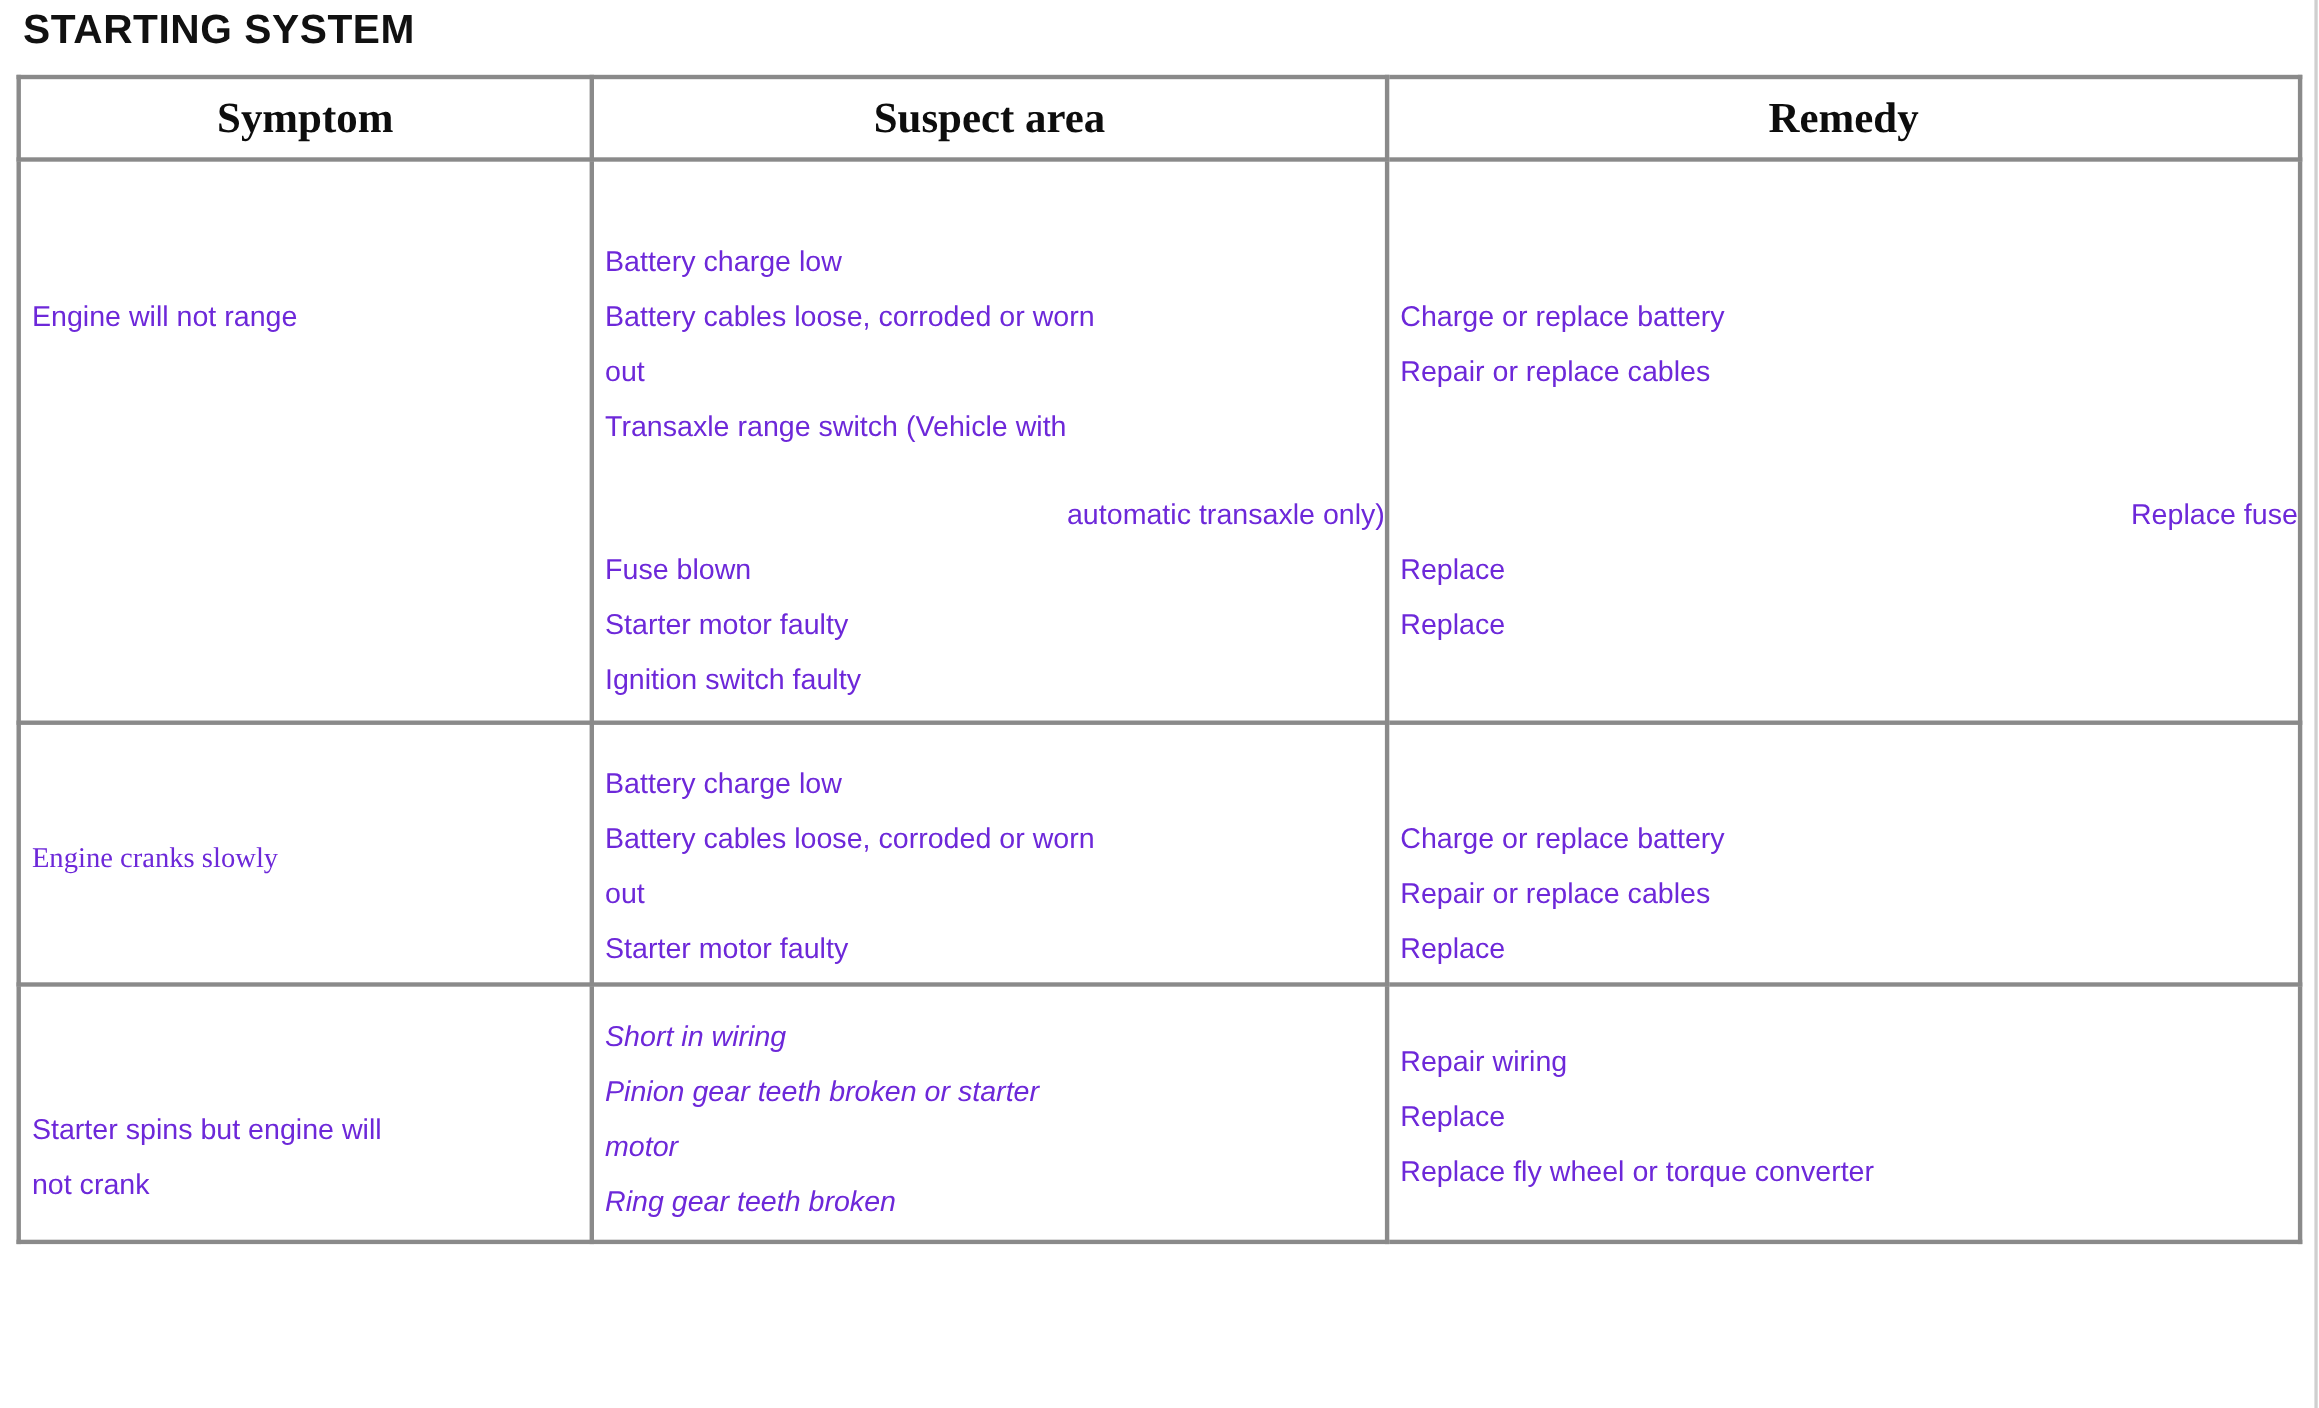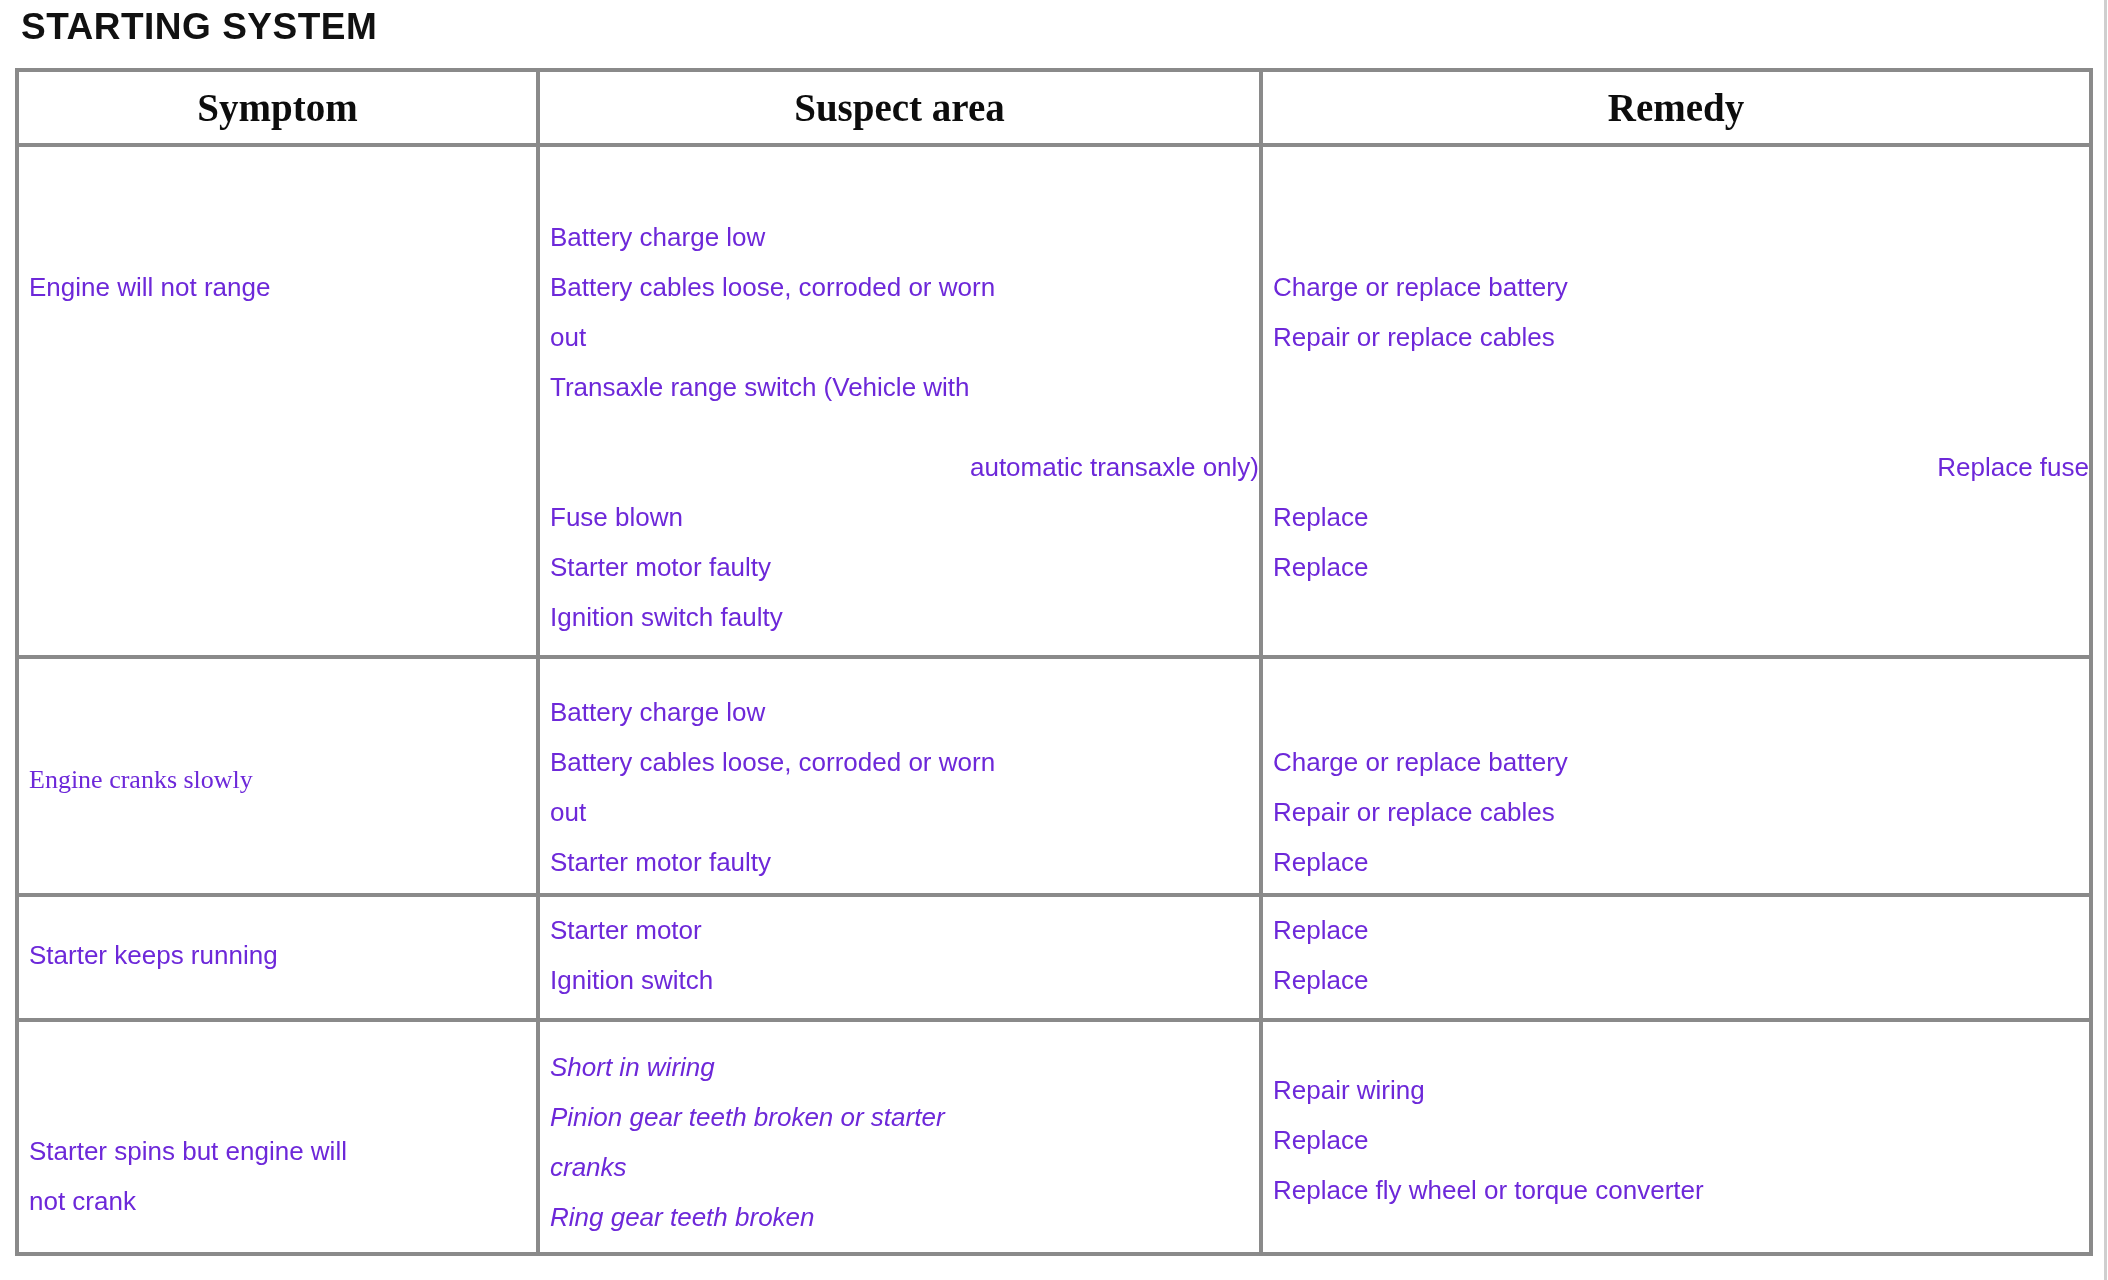--- a/index.html
+++ b/index.html
@@ -99,51 +99,32 @@
       </td>
       <td>
         <div class="lines p-r2">
             <div class="ln">&nbsp;</div>
             <div class="ln">Charge or replace battery</div>
             <div class="ln">Repair or replace cables</div>
             <div class="ln">Replace</div>
           </div>
       </td>
     </tr>
-    <tr class="r3">
-      <td>
-        <div class="lines p-s3">
-            <div class="ln">Starter keeps running</div>
-          </div>
-      </td>
-      <td>
-        <div class="lines p-a3">
-            <div class="ln">Starter motor</div>
-            <div class="ln">Ignition switch</div>
-          </div>
-      </td>
-      <td>
-        <div class="lines p-r3">
-            <div class="ln">Replace</div>
-            <div class="ln">Replace</div>
-          </div>
-      </td>
-    </tr>
     <tr class="r4">
       <td>
         <div class="lines p-s4">
             <div class="ln">Starter spins but engine will</div>
             <div class="ln">not crank</div>
           </div>
       </td>
       <td>
         <div class="lines p-a4">
             <div class="ln">Short in wiring</div>
             <div class="ln">Pinion gear teeth broken or starter</div>
-            <div class="ln">cranks</div>
+            <div class="ln">motor</div>
             <div class="ln">Ring gear teeth broken</div>
           </div>
       </td>
       <td>
         <div class="lines p-r4">
             <div class="ln">Repair wiring</div>
             <div class="ln">Replace</div>
             <div class="ln">Replace fly wheel or torque converter</div>
           </div>
       </td>

